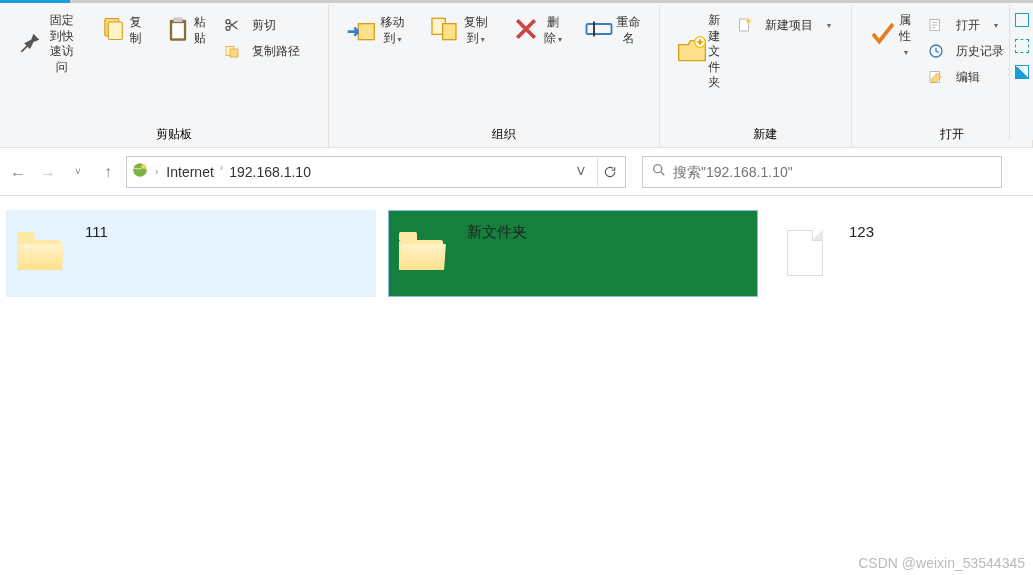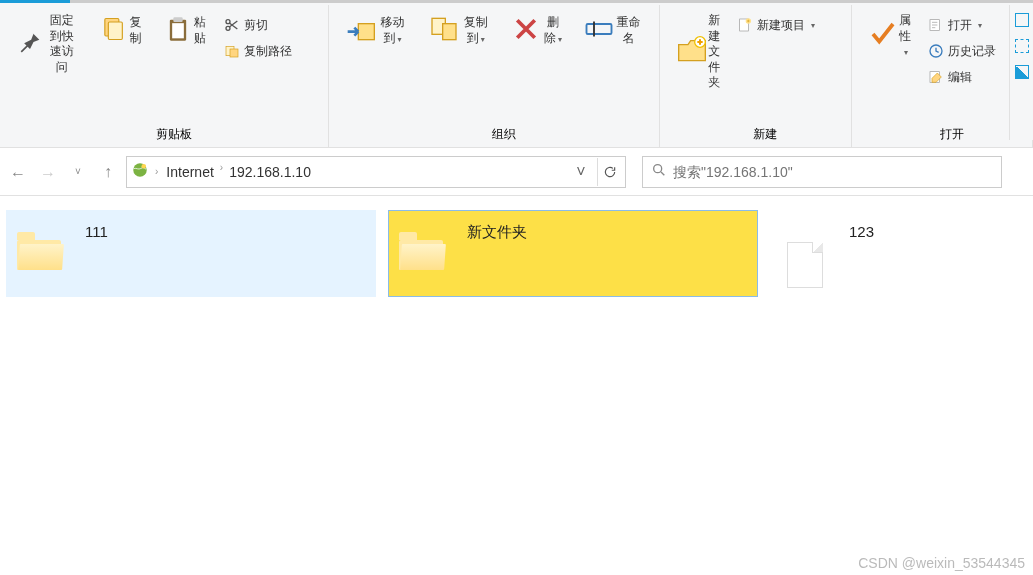--- a/index.html
+++ b/index.html
@@ -8,21 +8,21 @@
     .ribbon { display: flex; background: #f5f6f7; border-bottom: 1px solid #e1e1e1; height: 148px; border-top: 3px solid #ccc; padding-top: 2px;}
     .ribbon-tiny { position:absolute; top:0; left:0; width:70px; height:3px; background:#1a9cd8;}
     .ribbon-group { display: flex; flex-direction: column; align-items: center; border-right: 1px solid #e1e1e1; padding: 4px 8px 2px; height: 100%; }
     .ribbon-group-content { flex: 1; display: flex; align-items: flex-start; gap: 4px; }
     .ribbon-group-label { font-size: 12px; color: #000000; margin-top: auto; padding: 2px 0; margin-left: 20px; }
     
     .big-btn { display: flex; flex-direction: row; align-items: center; justify-content: space-between; padding: 4px 8px; cursor: pointer; min-width: 48px; }
     .big-btn .icon-wrap { width: 32px; height: 32px; display: flex; align-items: center; justify-content: center; margin-bottom: 4px; }
     .big-btn .label { font-size: 12px; color: #333; text-align: center; line-height: 1.3; white-space: pre-line; }
     
-    .small-btn { display: flex; align-items: center; gap: 4px; padding: 2px 4px; font-size: 12px; color: #333; cursor: pointer; min-width: 100px; height: 24px; }
+    .small-btn { display: flex; align-items: center; gap: 12px; padding: 2px 4px; font-size: 12px; color: #333; cursor: pointer; min-width: 100px; height: 24px; }
     .small-btn .icon-wrap { width: 16px; height: 16px; display: flex; align-items: center; justify-content: center; }
     
     .small-col { display: flex; flex-direction: column; gap: 2px; padding-top: 4px; }
     
     .dd-arrow::after { content: '▾'; font-size: 8px; color: #666; margin-left: 2px; }
     
     .nav-bar { display: flex; align-items: center; height: 48px; padding: 8px 6px; gap: 6px; border-bottom: 1px solid #e1e1e1; }
     .nav-btn { width: 24px; height: 24px; display: flex; align-items: center; justify-content: center; cursor: pointer; color: #888; font-size: 16px; }
     .nav-btn.disabled { color: #ccc; cursor: default; }
     
@@ -31,22 +31,22 @@
     .bc-item { padding: 2px 2px; cursor: pointer; }
     .bc-sep { color: #999; font-size: 10px; padding: 0 2px; }
     .addr-btn { width: 24px; height: 28px; display: flex; align-items: center; justify-content: center; cursor: pointer; color: #666; }
     
     .search-box { width: 360px; display: flex; align-items: center; border: 1px solid #ccc; height: 32px; padding: 0 8px; gap: 6px; background: #fff; margin-left: 10px;}
     .search-box input { border: none; outline: none; flex: 1; font-size: 14px; color: #888; }
     
     .content { display: flex; flex-wrap: wrap; gap: 12px; padding: 14px 6px; align-items: flex-start; }
     .file-item { width: 370px; height: 87px; display: flex; align-items: center; padding: 6px 10px; gap: 20px; cursor: pointer; border: 1px solid transparent; }
     .file-item.sel-light { background: #e5f3ff; }
-    .file-item.sel-border { border: 1px solid #8bbce8; background: #fde047; }
-    .file-item.narrow { width: 240px; align-items: flex-end; }
+    .file-item.sel-border { border: 1px solid #8bbce8; background: #15803d; }
+    .file-item.narrow { width: 240px; }
     .file-icon { width: 48px; height: 48px; }
     .file-name { font-size: 15px; color: #222; align-self: flex-start; margin-top: 6px;}
     
     .folder-icon { width: 48px; height: 40px; position: relative; }
     .folder-back { position: absolute; width: 44px; height: 30px; bottom: 0; background: #ffe9a6; border-radius: 2px 2px 1px 1px; }
     .folder-tab { position: absolute; width: 18px; height: 8px; top: 2px; left: 0; background: #ffe9a6; border-radius: 2px 2px 0 0; }
     .folder-front { position: absolute; width: 44px; height: 26px; bottom: 0; left: 2px; background: linear-gradient(#fff3c9, #ffe08a); border-radius: 1px; transform: skewX(-4deg); }
     
     .doc-icon { width: 36px; height: 46px; background: #fff; border: 1px solid #ddd; position: relative; }
     .doc-icon::before { content:''; position:absolute; right:-1px; top:-1px; width:10px; height:10px; background: linear-gradient(135deg, #fff 50%, #e8e8e8 50%); border-left:1px solid #ddd; border-bottom:1px solid #ddd;}

